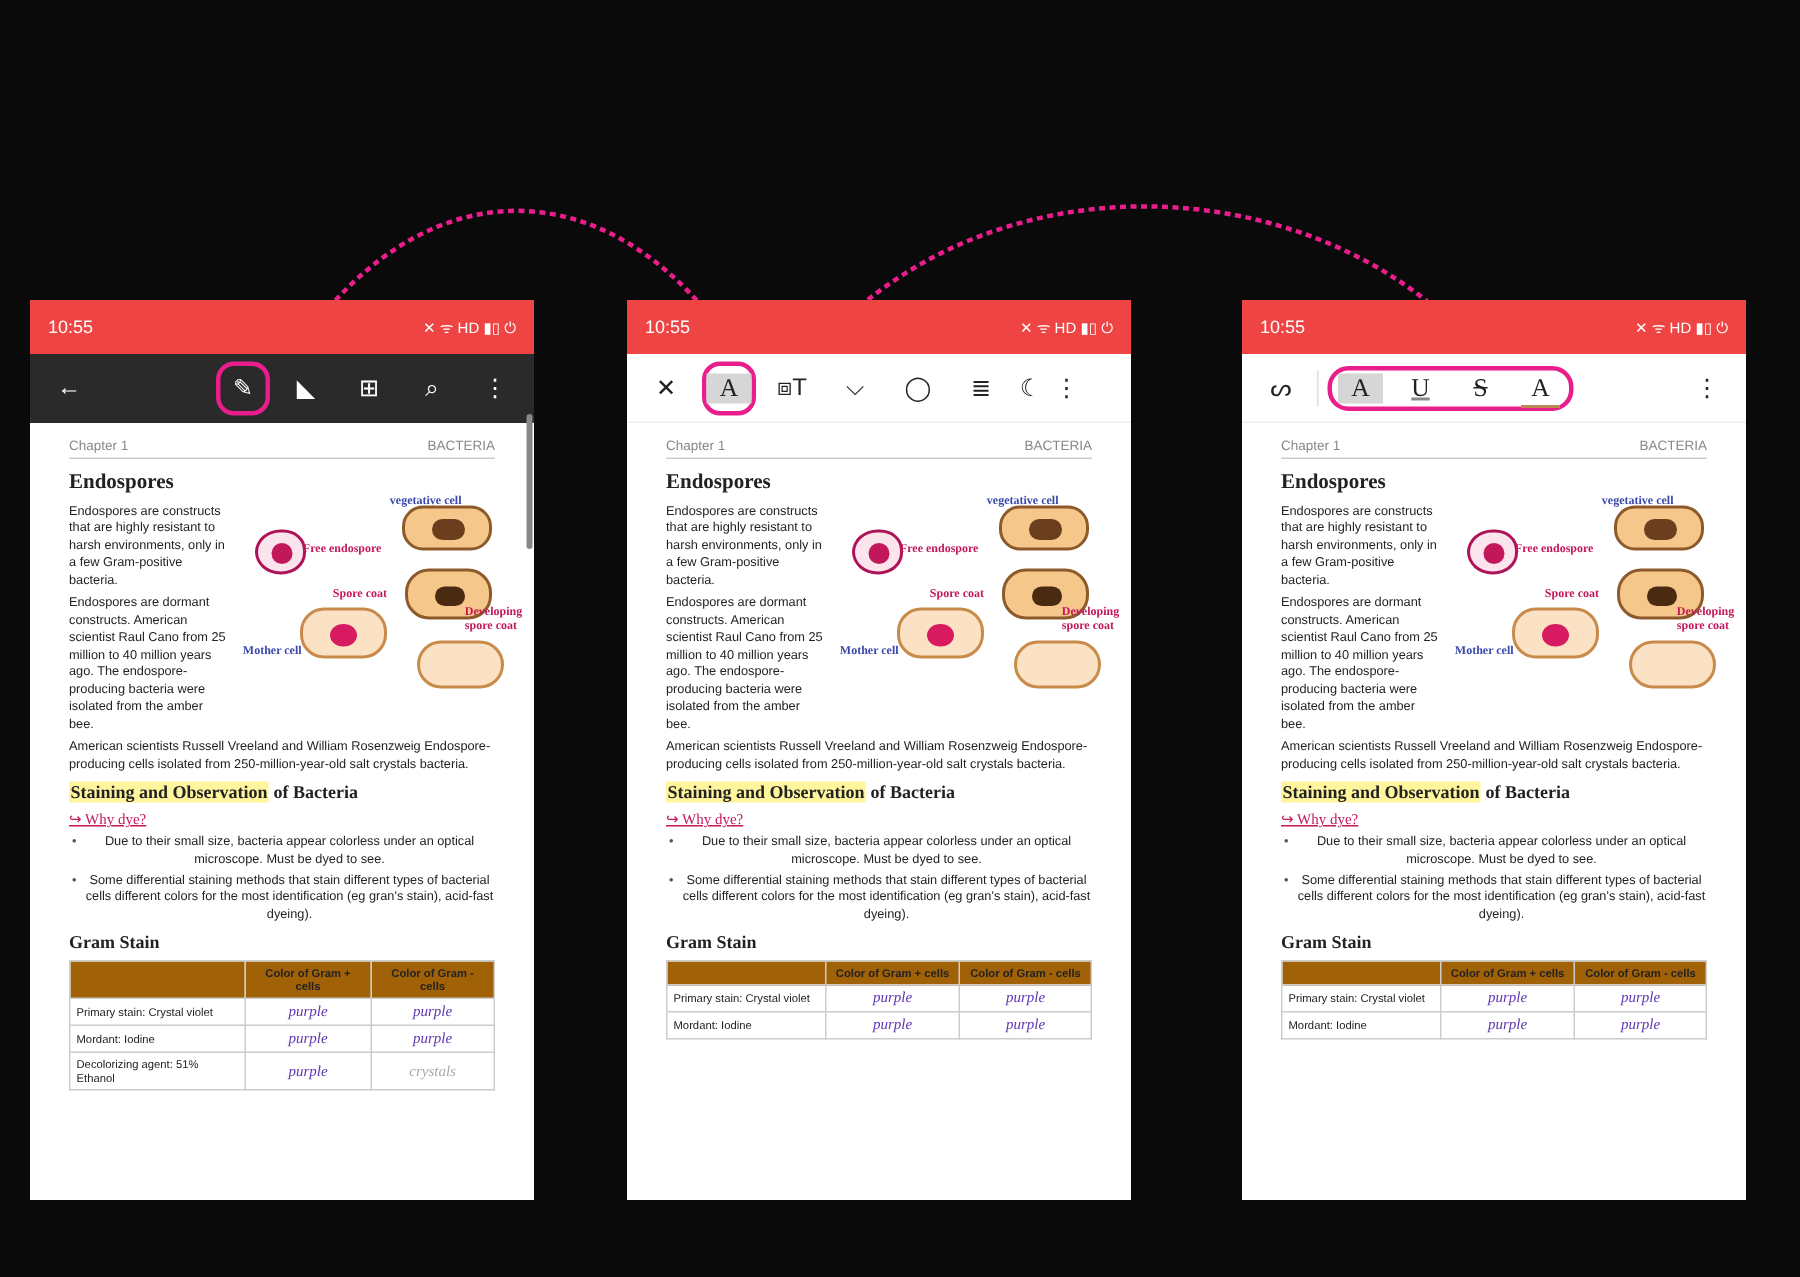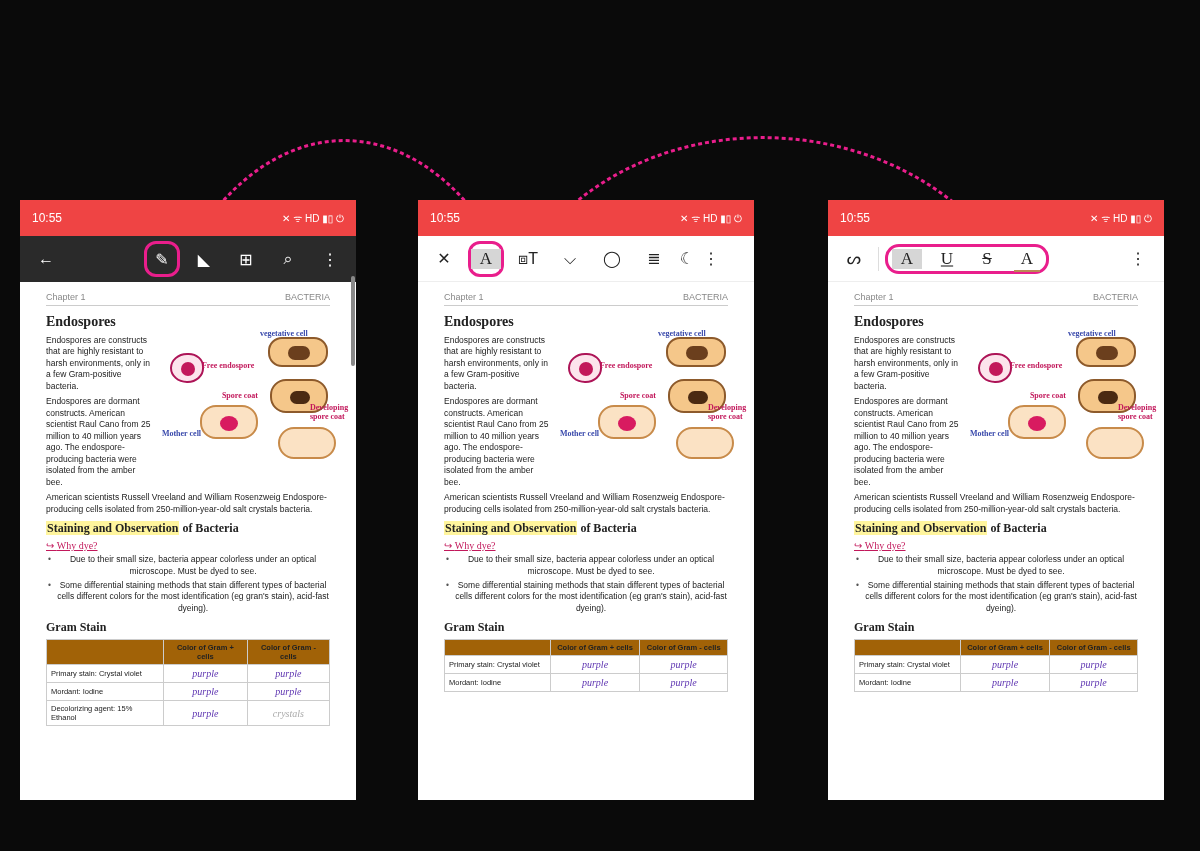--- a/index.html
+++ b/index.html
@@ -203,21 +203,21 @@
             <td class="purple-hand">purple</td>
           </tr>
       <tr>
             <td>Mordant:
 Iodine</td>
             <td class="purple-hand">purple</td>
             <td class="purple-hand">purple</td>
           </tr>
       <tr>
             <td>Decolorizing agent:
-15% Ethanol</td>
+51% Ethanol</td>
             <td class="purple-hand">purple</td>
             <td class="grey-hand">crystals</td>
           </tr>
     </tbody>
       </table>
   </div>
 </div>
 
 <div class="phone phone2">
   <div class="status-bar">

